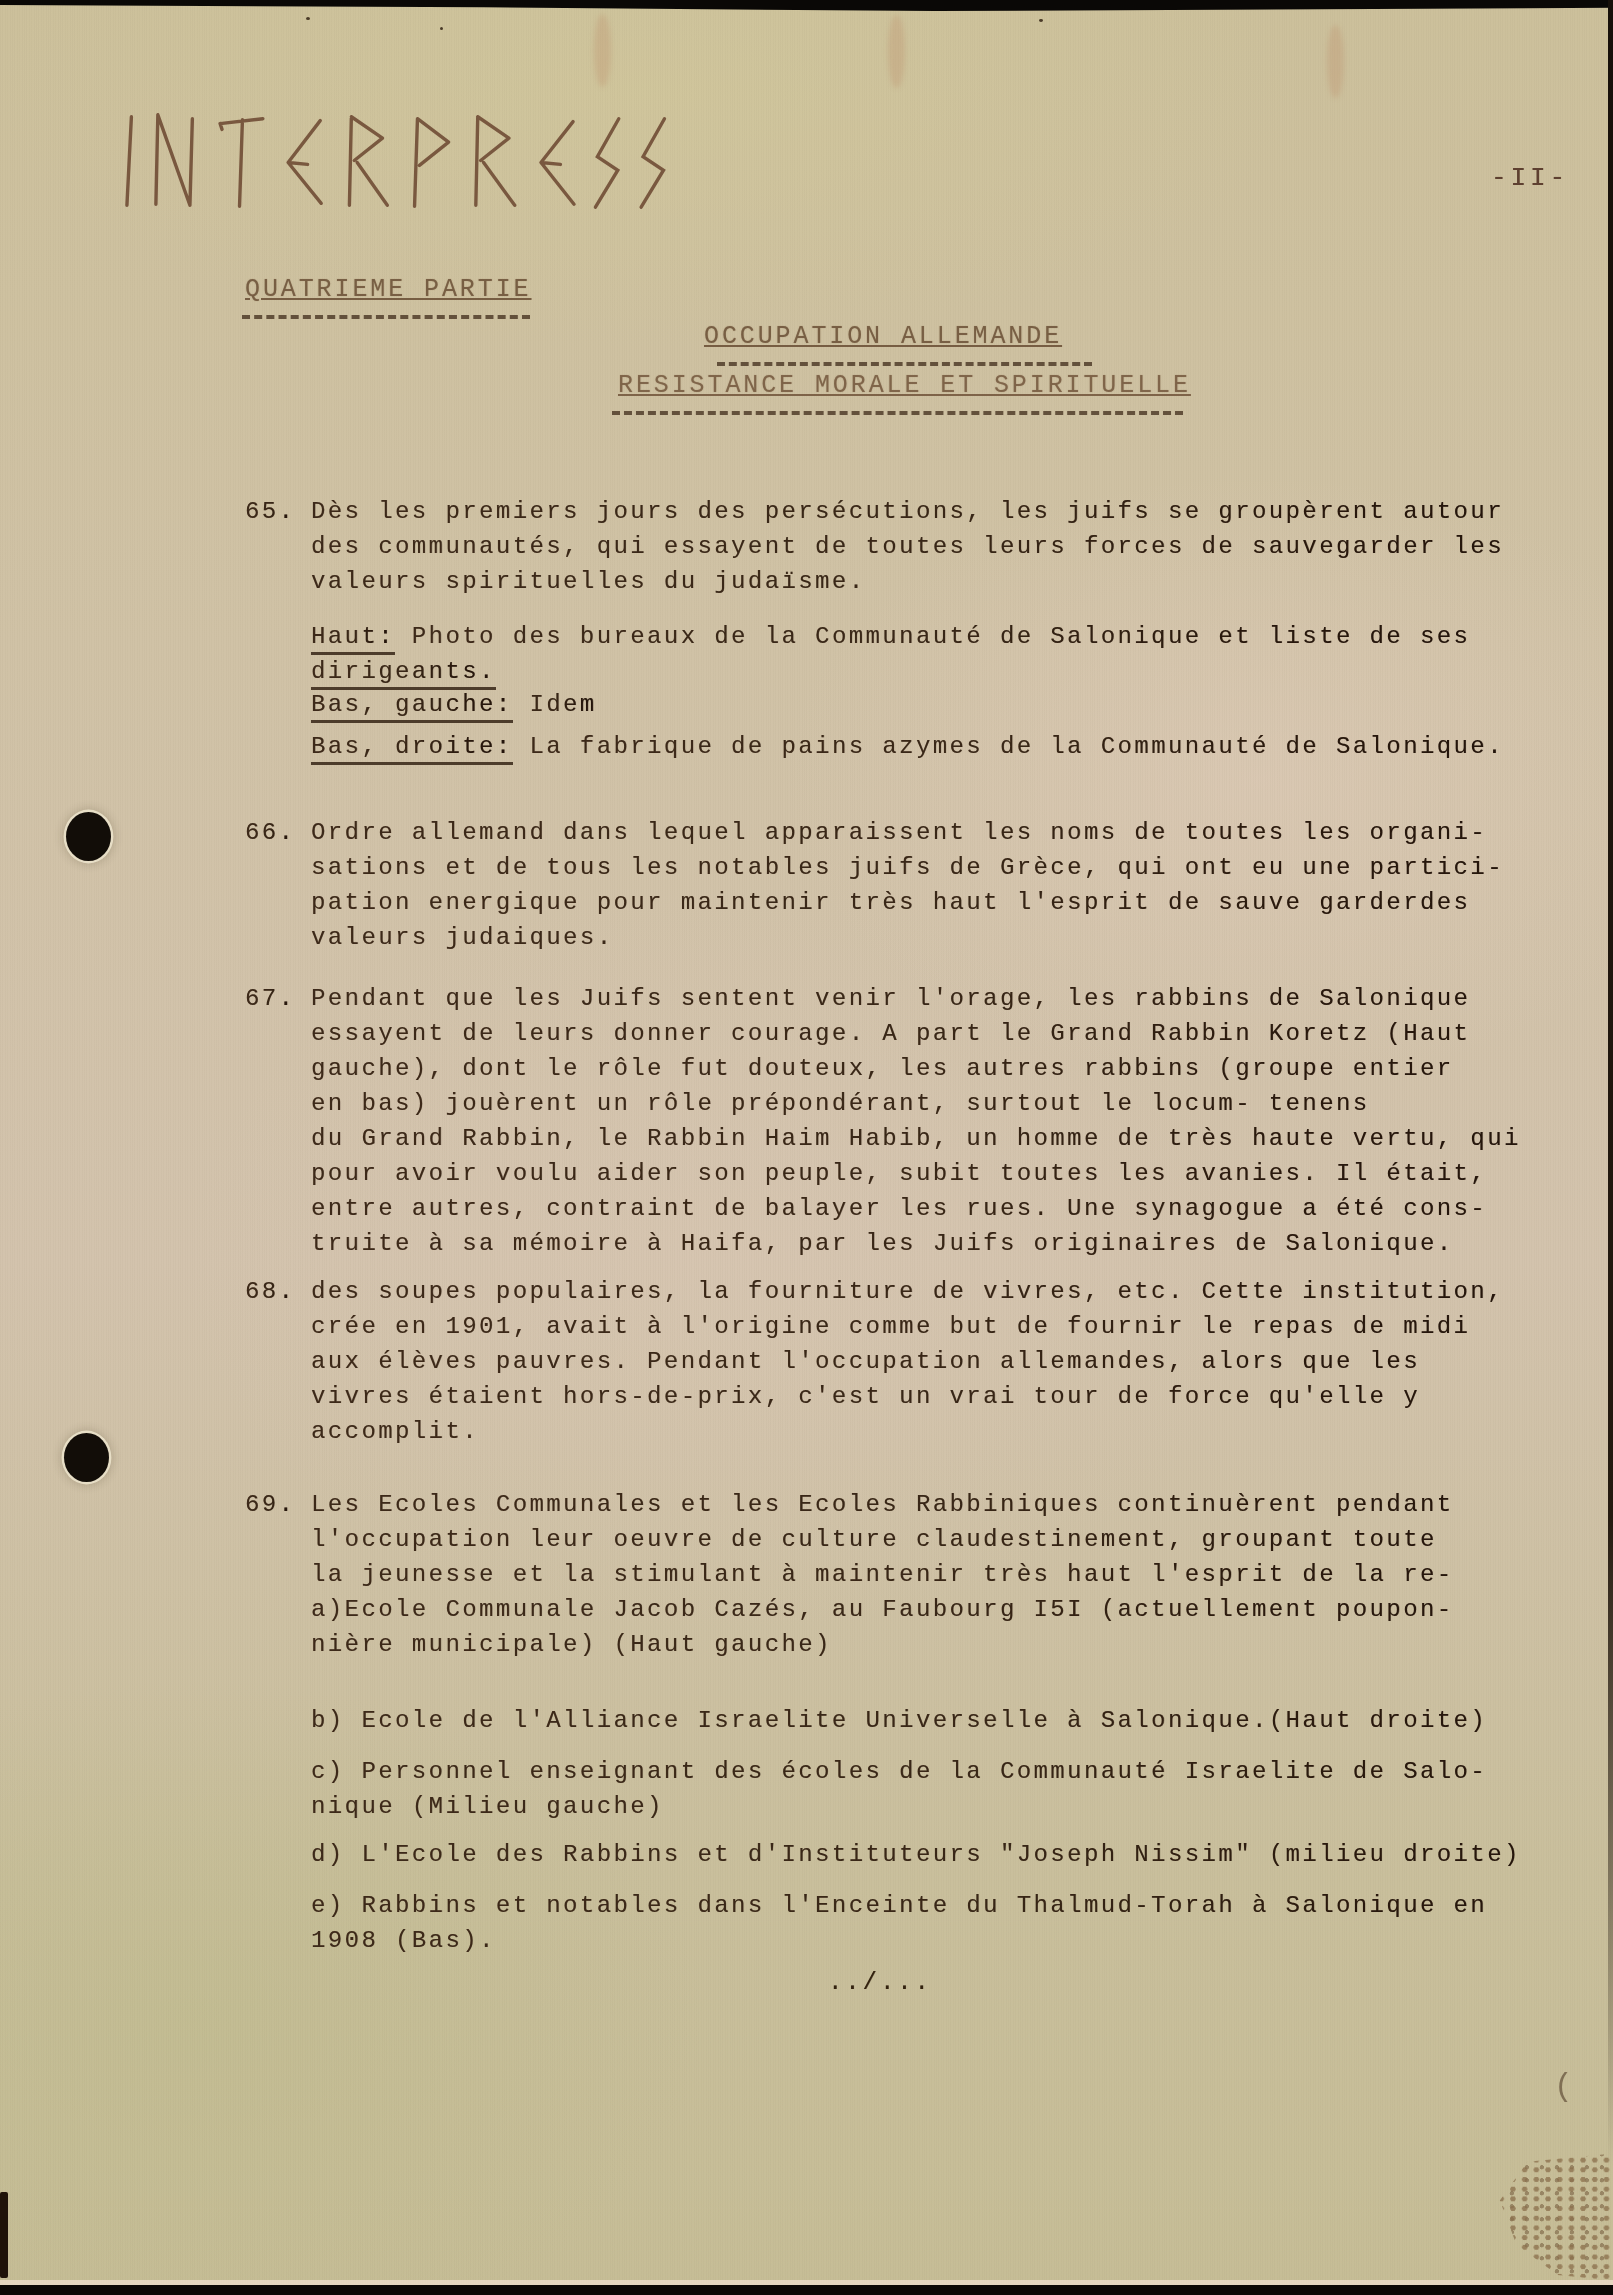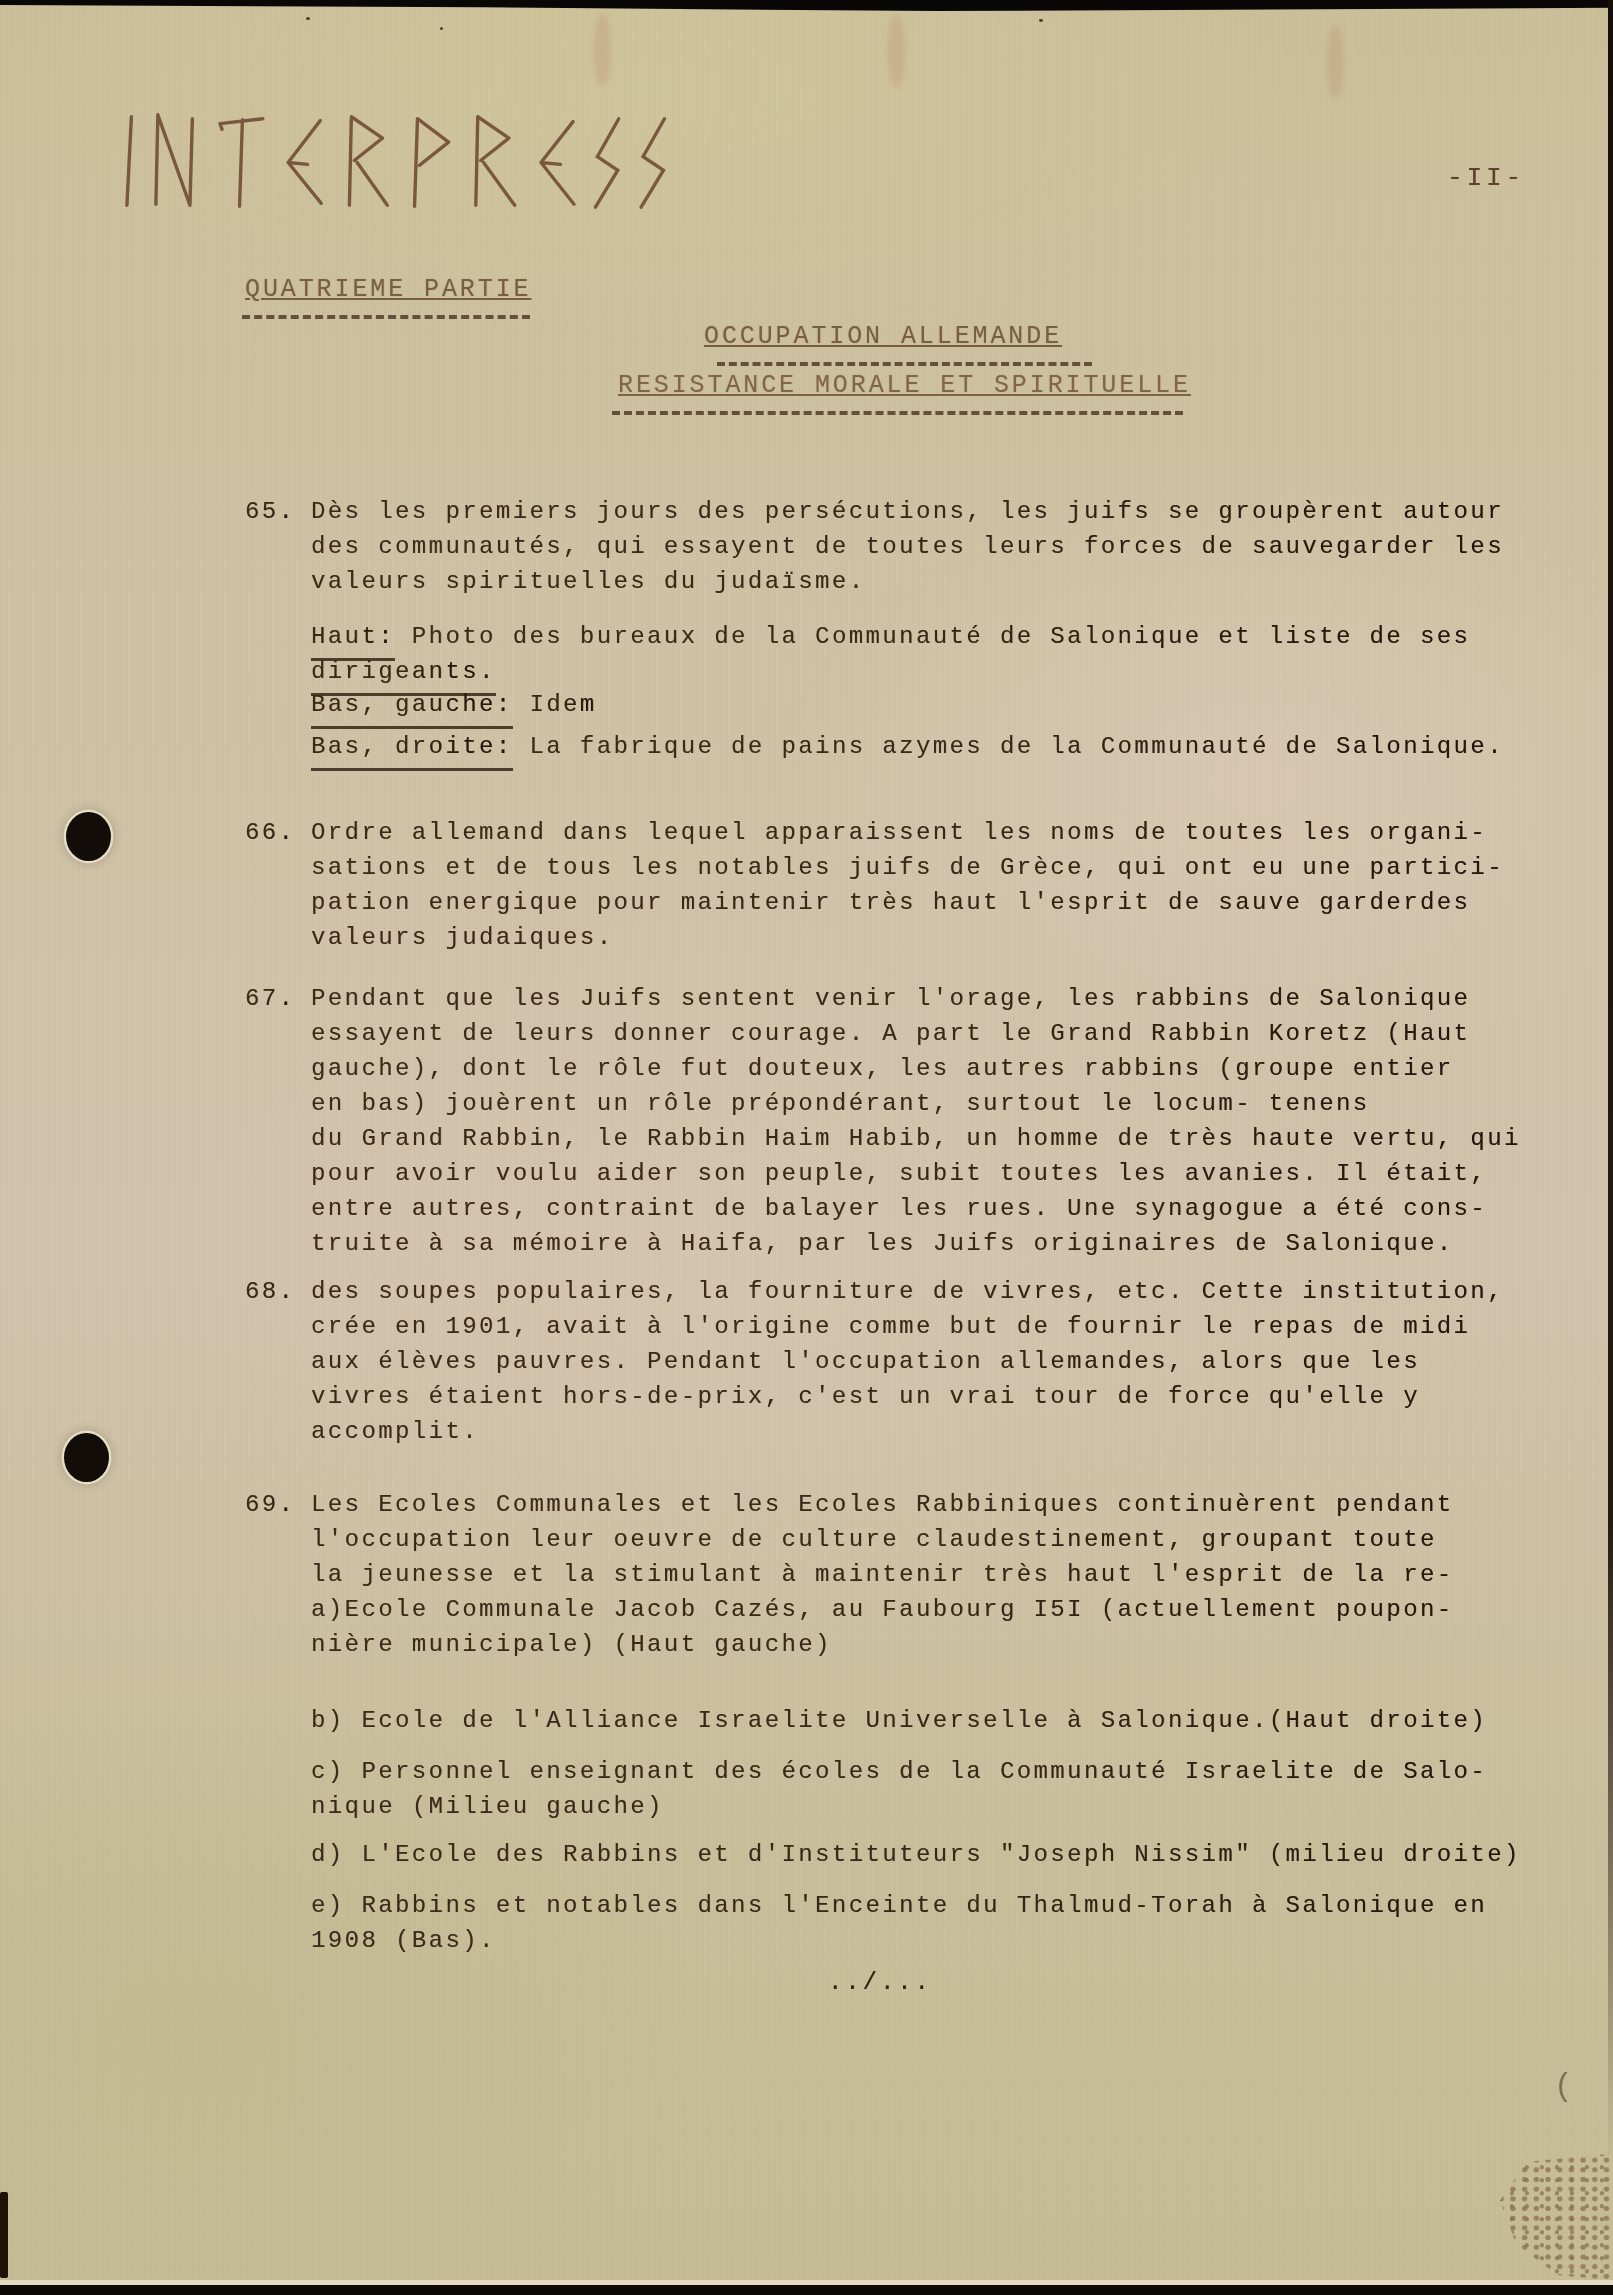--- a/index.html
+++ b/index.html
@@ -27,30 +27,30 @@
   }
   @supports ((-webkit-background-clip:text) or (background-clip:text)){
     .type .ink{
       color:transparent;
       background:linear-gradient(90deg,#4a3421 0%,#43301d 50%,#2a190d 78%,#20120a 100%);
       -webkit-background-clip:text;background-clip:text;
     }
   }
   .pnum{position:absolute;left:0;top:0;}
   .lines{margin-left:66px;}
-  .cap-label{border-bottom:3.9px solid rgba(48,30,16,0.82);padding-bottom:8px;}
+  .cap-label{border-bottom:3.9px solid rgba(48,30,16,0.82);padding-bottom:2px;}
   .heading{
     position:absolute;font-size:25px;letter-spacing:2.9px;white-space:nowrap;
     color:rgba(88,60,38,0.78);text-shadow:0 0 1px rgba(120,90,60,0.5);text-decoration:underline;
   }
   .faded1{color:rgba(92,64,40,0.62);}
   .faded2{color:rgba(96,66,42,0.55);}
   .h-underline{position:absolute;height:0;border-bottom:4.9px dashed rgba(58,37,21,0.72);}
   .logo{position:absolute;left:117px;top:108px;opacity:0.88;}
-  .pageno{position:absolute;left:1447px;top:163px;font-size:26px;letter-spacing:3.9px;
+  .pageno{position:absolute;left:1491px;top:163px;font-size:26px;letter-spacing:3.9px;
     color:#5e4030;font-family:"Liberation Mono","DejaVu Sans Mono",monospace;
     text-shadow:0.2px 0.2px 0.5px rgba(70,44,26,0.5);}
   .cont{position:absolute;left:828px;top:1969px;font-size:24px;letter-spacing:2.9px;color:#33220f;
     font-family:"Liberation Mono","DejaVu Sans Mono",monospace;text-shadow:0.3px 0.4px 0.5px rgba(40,24,12,0.4);}
   
   .edge-top{position:absolute;left:0;top:0;width:100%;height:12.6px;background:#0a0806;
     clip-path:polygon(0 0,100% 0,100% 62%,58% 88%,30% 58%,0 40%);}
   .edge-right{position:absolute;right:0;top:0;width:4.9px;height:2167px;background:linear-gradient(180deg,#17100a 0%,#241a10 70%,rgba(36,26,16,0) 100%);}
   .edge-bottom{position:absolute;left:0;bottom:0;width:100%;height:9.7px;background:#0c0906;}
   .edge-bottom-light{position:absolute;left:0;bottom:9.7px;width:100%;height:5.8px;background:rgba(238,221,203,0.8);}

